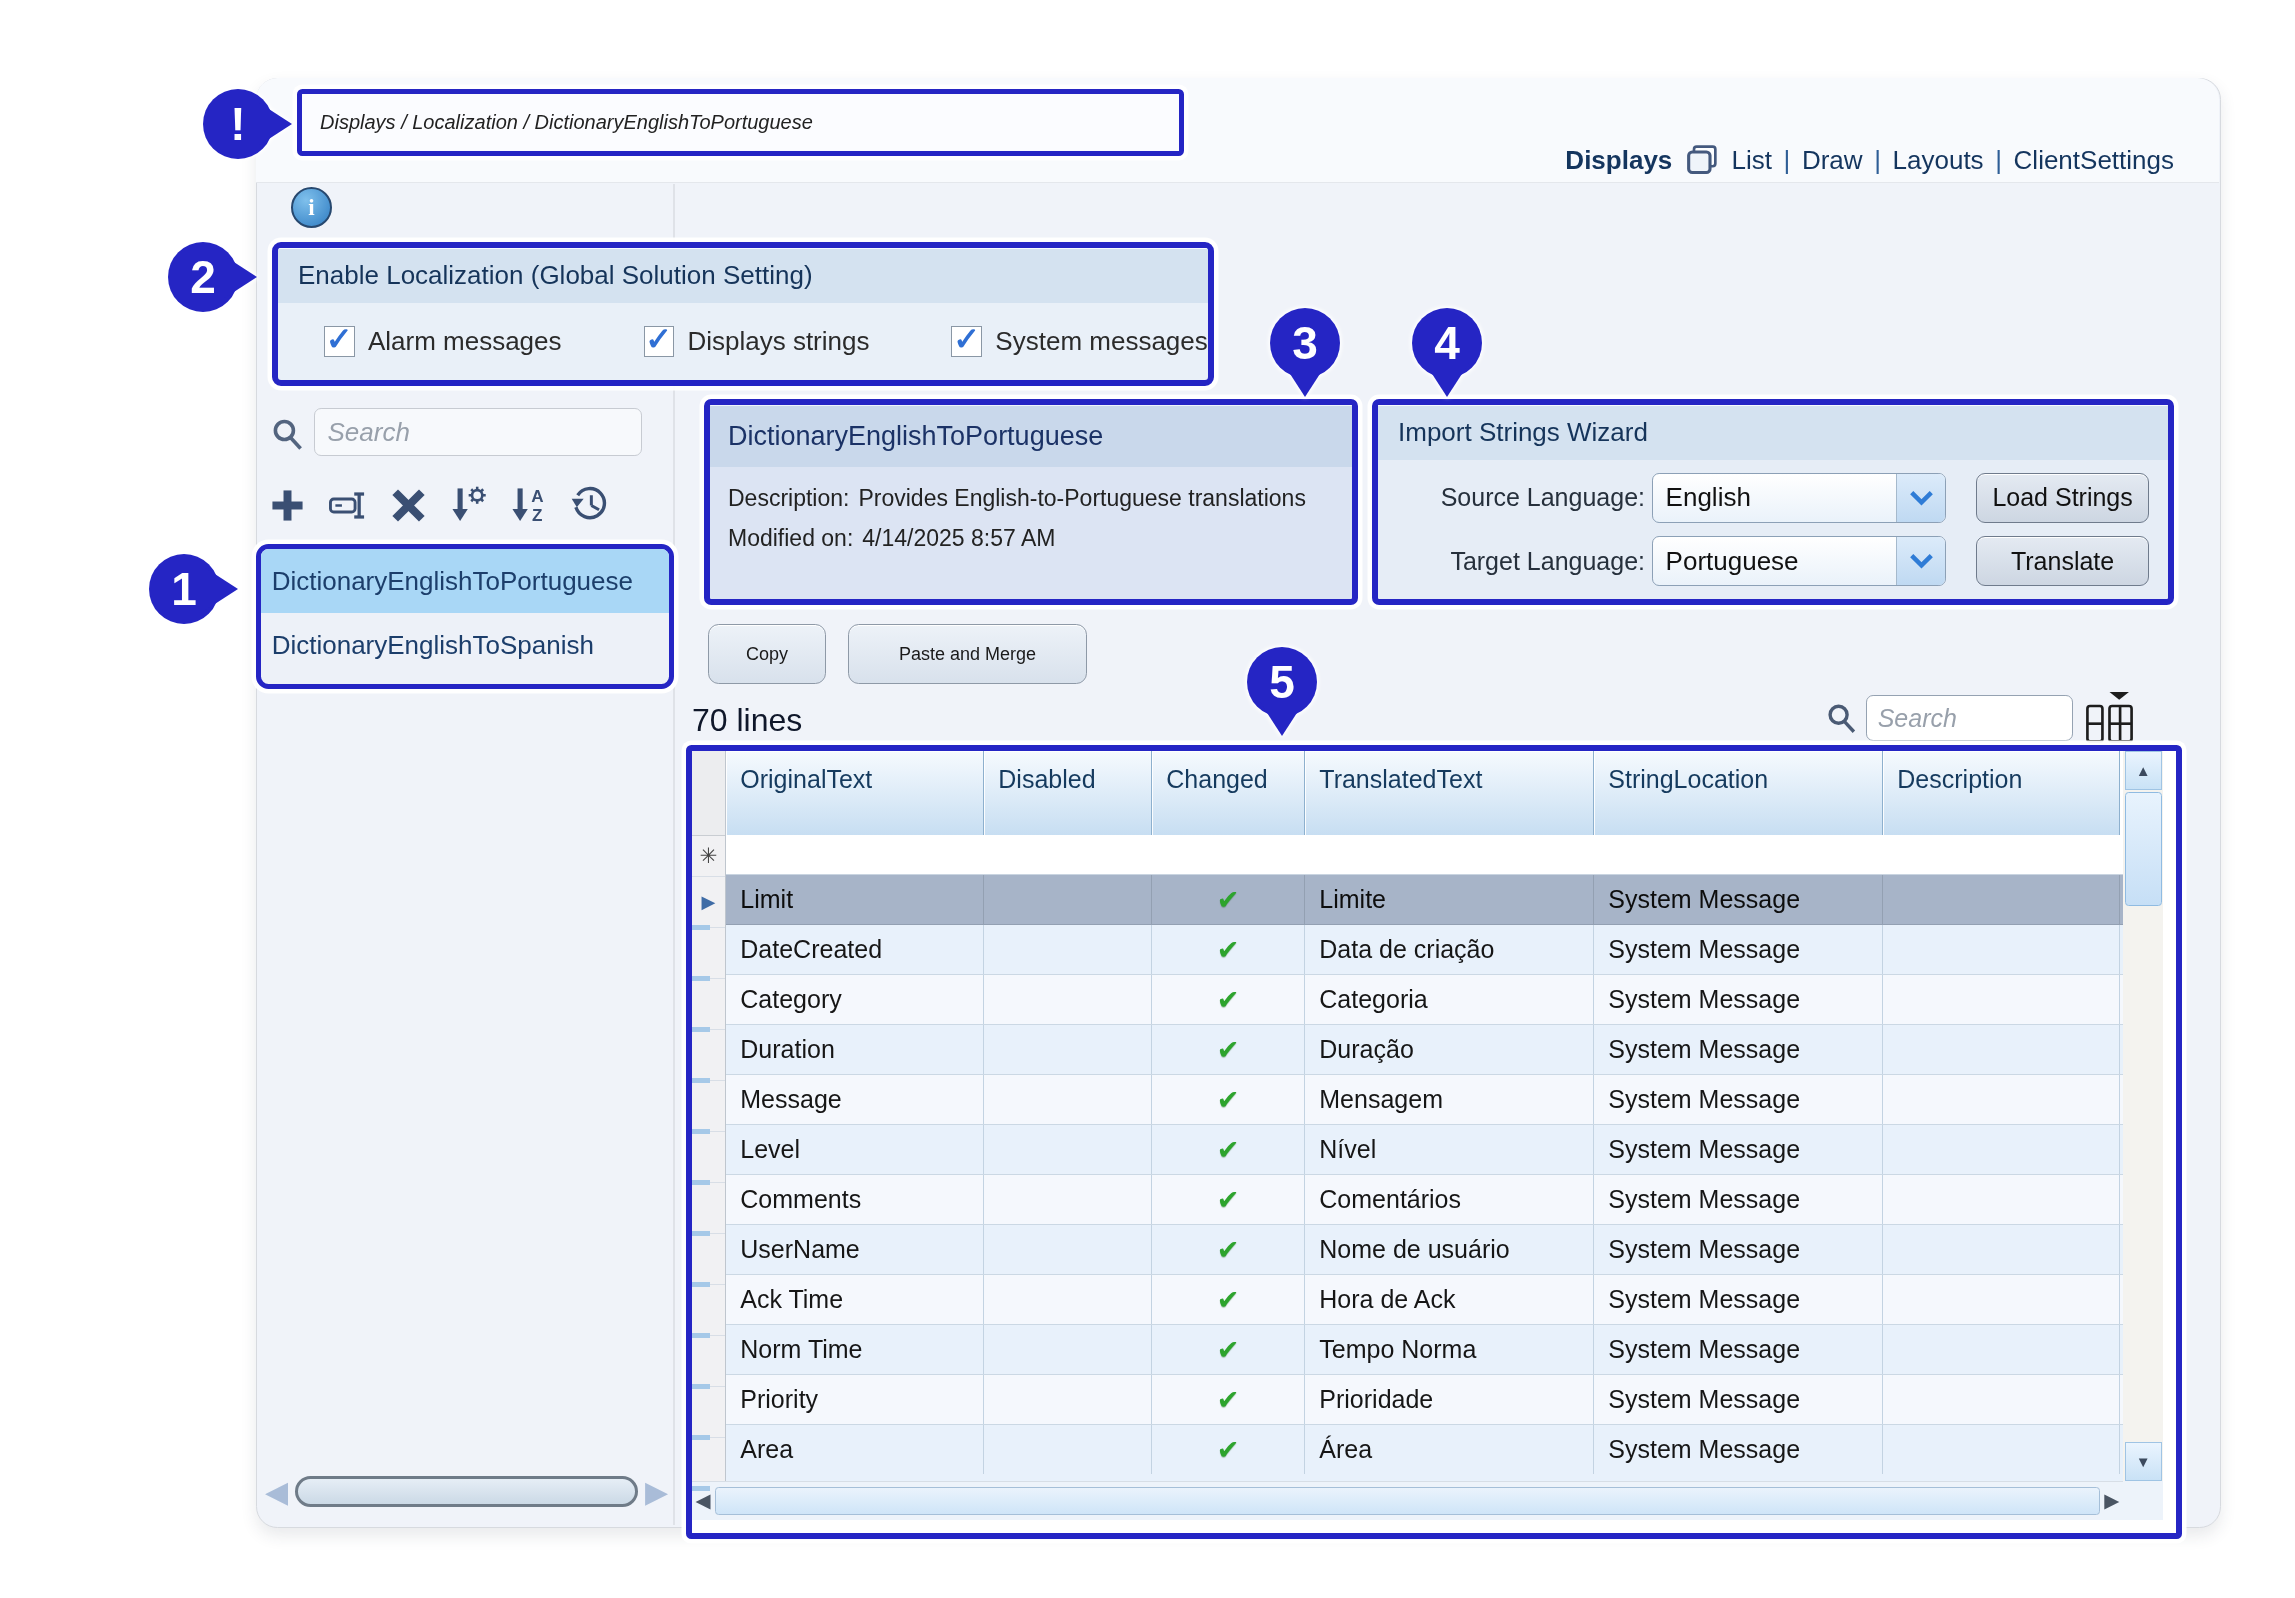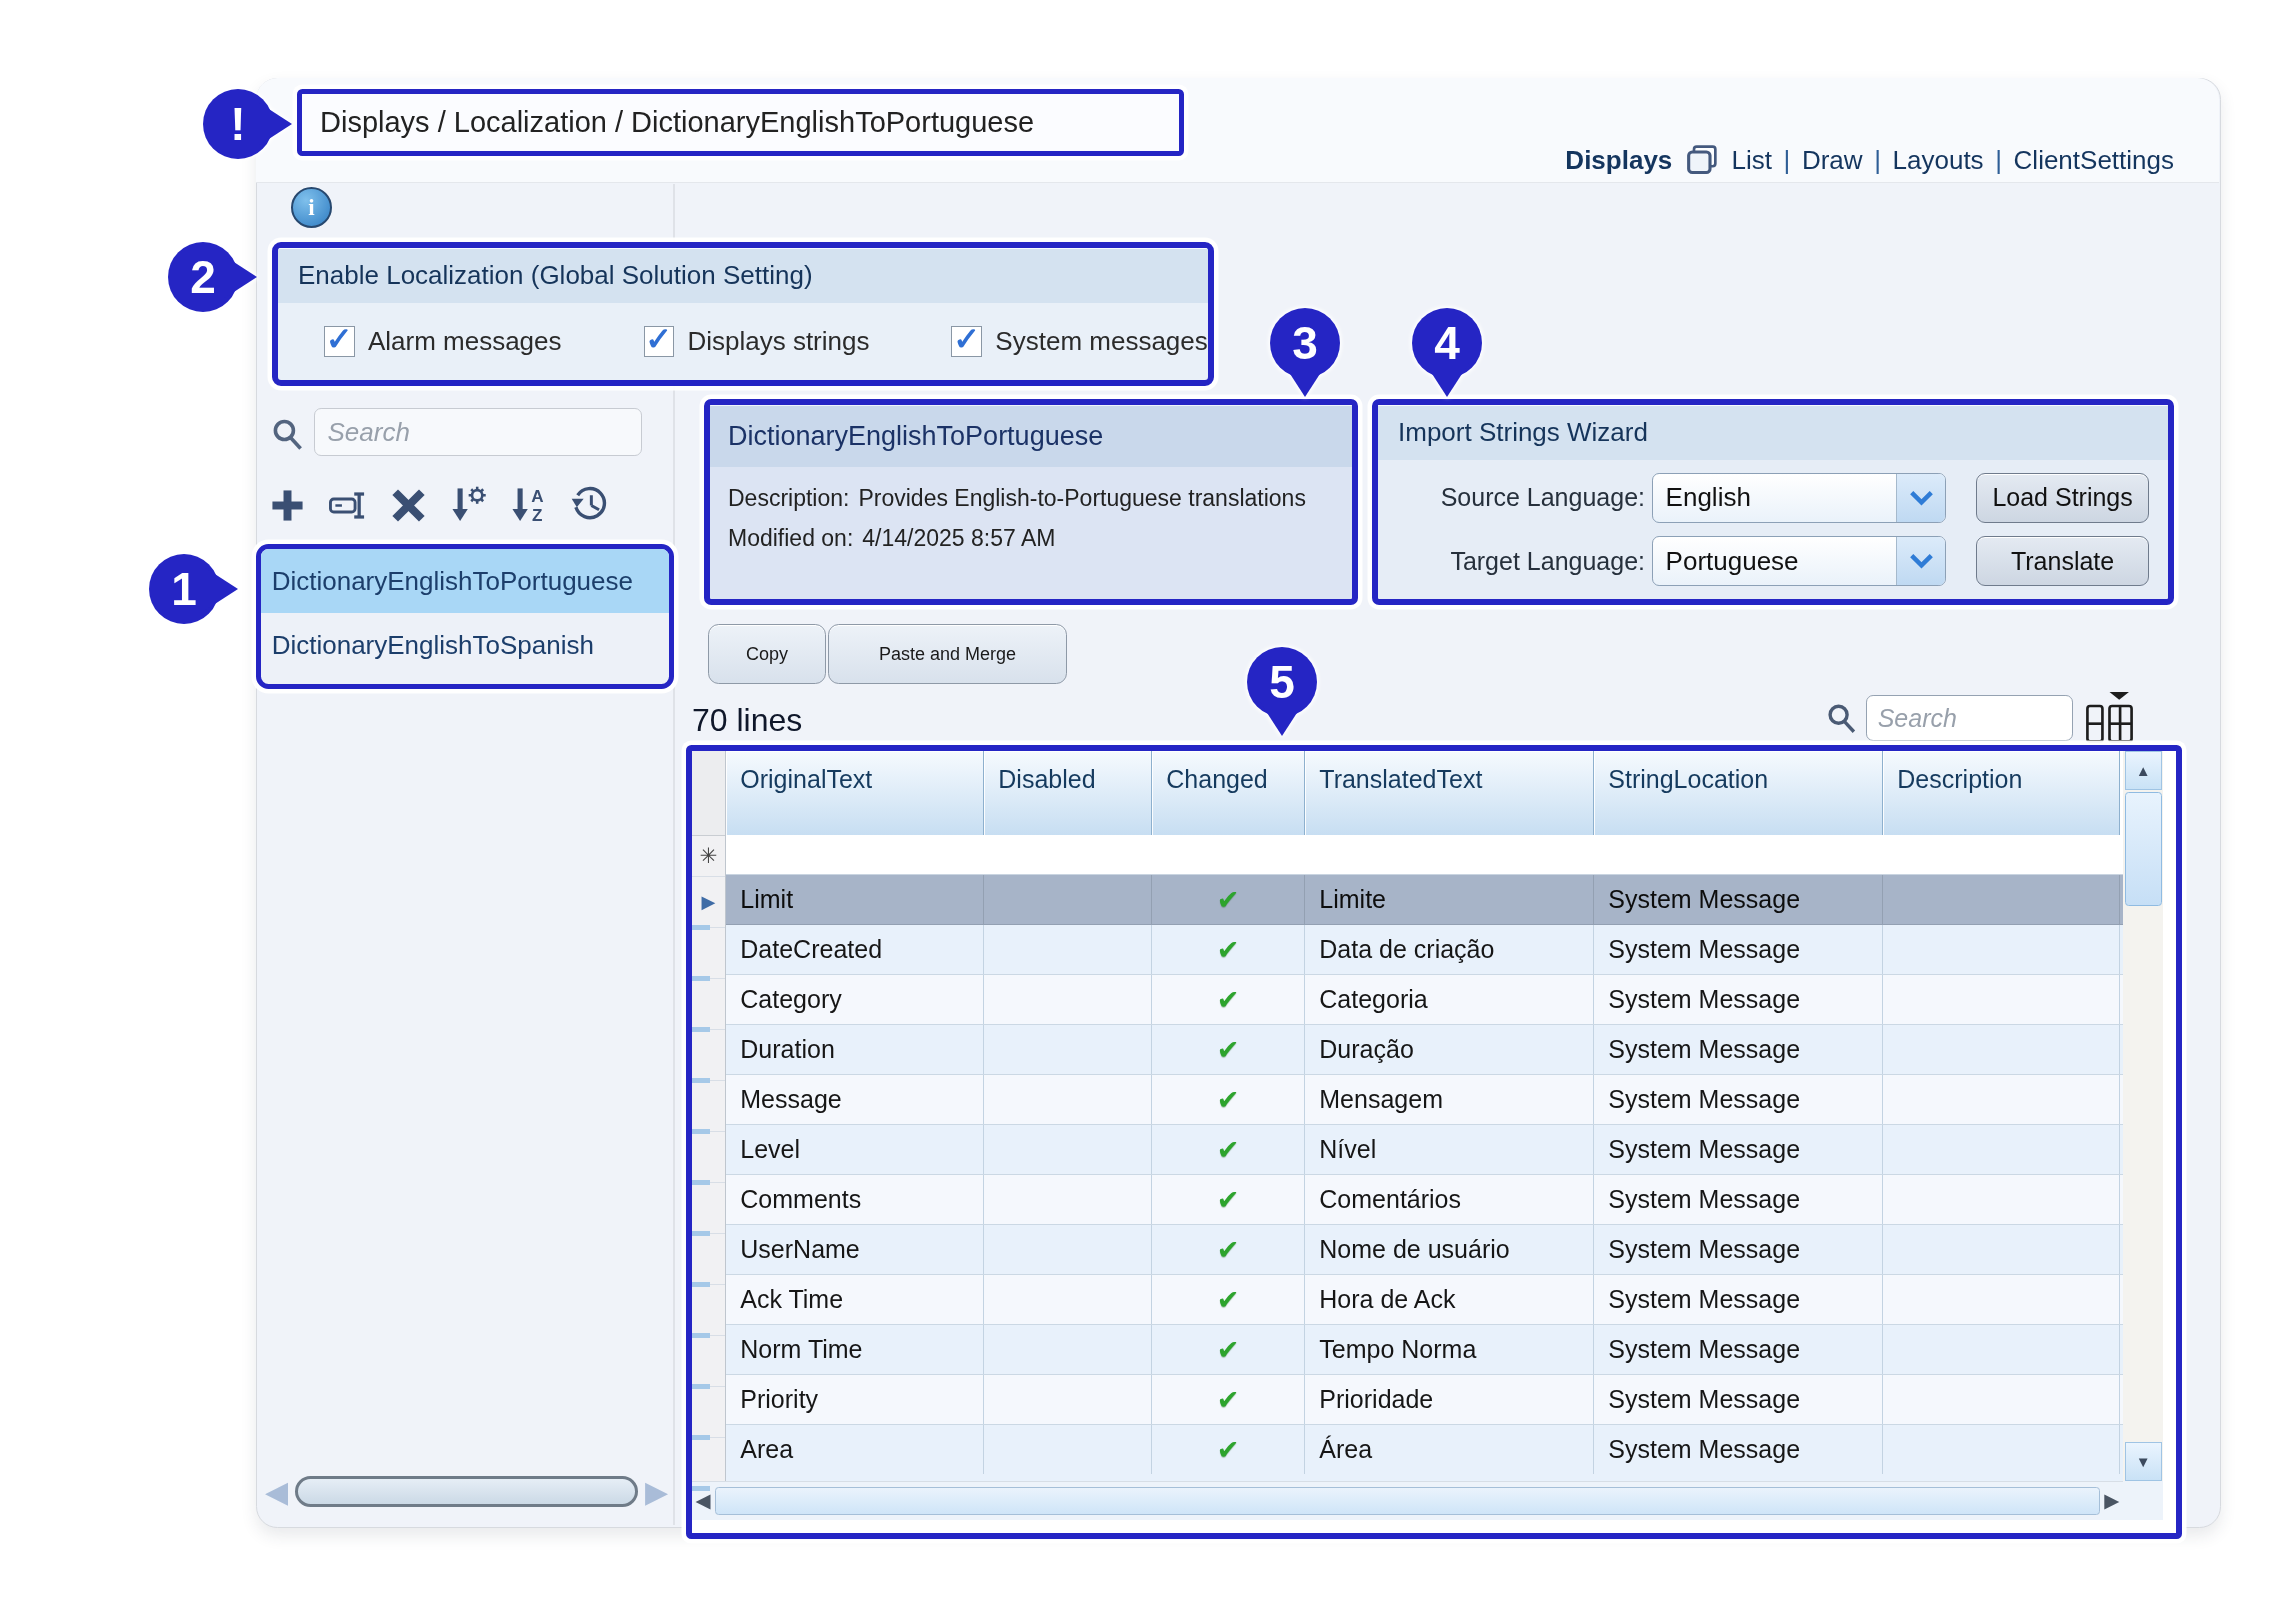--- a/index.html
+++ b/index.html
@@ -27,21 +27,21 @@
   .pin-down .pin-tri{top:55px;left:50%;transform:translateX(-50%);
         border-left:22px solid transparent;border-right:22px solid transparent;
         border-top:34px solid #2525C4;}
 
   
   .ann{position:absolute;border:6.2px solid #2525C4;box-shadow:0 0 0 4.5px rgba(255,255,255,.95);z-index:40;}
 
   
   .crumb-box{left:297px;top:89px;width:841px;height:57px;border-width:5.3px;border-radius:5.3px;
              background:#FBFCFF;display:flex;align-items:center;padding:0 18px;}
-  .crumb-text{font-size:29px;color:#222;white-space:nowrap;}
+  .crumb-text{font-size:20px;color:#222;white-space:nowrap;font-style:italic;}
 
   
   .top-nav{position:absolute;right:121px;top:144px;display:flex;align-items:center;gap:11.6px;
            font-size:26px;color:#14355E;}
   .nav-section{font-weight:600;}
   .navlink{cursor:default;}
   .navsep{color:#2E5E96;}
 
   
   .info-icon{position:absolute;left:291px;top:187px;width:37px;height:37px;border-radius:50%;
@@ -349,21 +349,21 @@
       <div class="wiz-btn">Translate</div>
     </div>
   </div>
 </div>
 <div class="pin pin-down" style="left:1412px;top:308px">
   <div class="pin-circle">4</div>
   <div class="pin-tri"></div>
 </div>
 
 <div class="act-btn" style="left:708px;top:624px;width:118px">Copy</div>
-<div class="act-btn" style="left:828px;top:624px;width:239px">Paste and Merge</div>
+<div class="act-btn" style="left:848px;top:624px;width:239px">Paste and Merge</div>
 
 <div class="lines-label">70 lines</div>
 <span class="grid-search-icon">
   <svg width="34" height="34" viewBox="0 0 40 40" fill="none" stroke="#4A5A74" stroke-width="4">
     <circle cx="16" cy="15" r="10"></circle>
       <line x1="23" y1="23" x2="34" y2="35"></line>
   </svg>
 </span>
 <input class="grid-search-input" placeholder="Search" style="">
 <span class="col-chooser">

